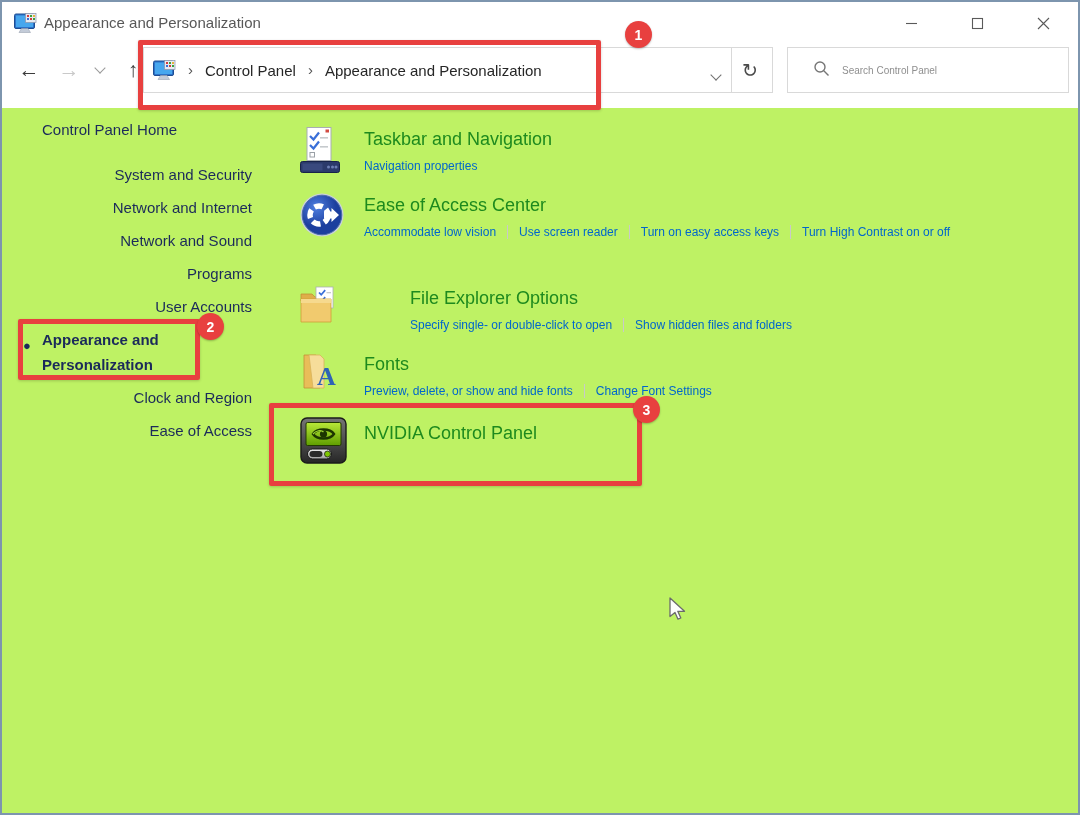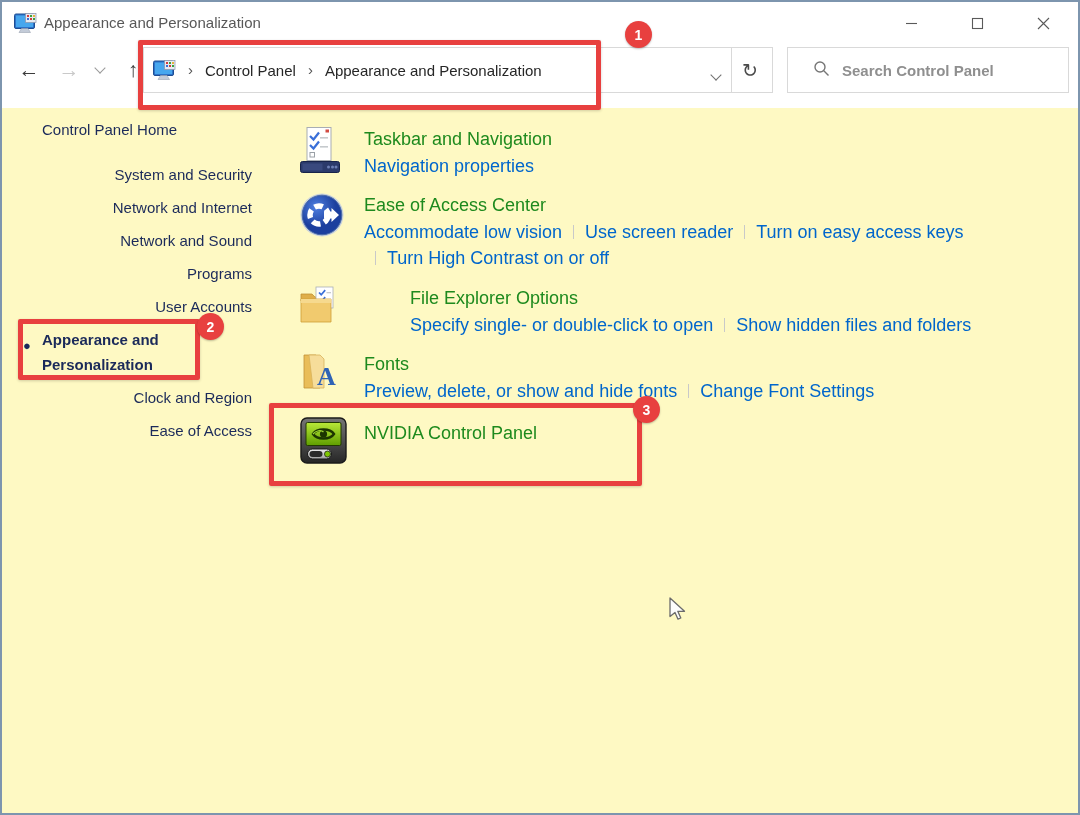--- a/index.html
+++ b/index.html
@@ -3,21 +3,21 @@
 <meta charset="utf-8">
 <style>
   :root{
     --red:#e8403f; --green:#1e8a1e; --blue:#0066cc; --navy:#1b2a5a;
     --border:#7d95ae; --ctl-border:#d9d9d9; --gray-text:#585858;
   }
   *{box-sizing:border-box;}
   html,body{margin:0;padding:0;}
   body{font-family:"Liberation Sans","DejaVu Sans",sans-serif;background:#fff;}
   .stage{position:relative;width:1080px;height:815px;background:#fff;overflow:hidden;}
-  .window{position:absolute;inset:0;border:2px solid var(--border);background:#fef9c3;}
+  .window{position:absolute;inset:0;border:2px solid var(--border);background:#bef264;}
 
   
   .titlebar{position:absolute;top:0;left:0;right:0;height:44px;background:#fff;}
   .title-icon{position:absolute;left:12px;top:11px;width:24px;height:22px;}
   .title-text{position:absolute;left:42px;top:12px;font-size:15px;color:var(--gray-text);white-space:nowrap;}
   .win-controls{position:absolute;right:2px;top:0;height:42px;display:flex;}
   .win-btn{width:66px;height:42px;display:flex;align-items:center;justify-content:center;background:transparent;border:none;cursor:default;}
 
   
   .toolbar{position:absolute;top:44px;left:0;right:0;height:62px;background:#fff;}
@@ -31,37 +31,37 @@
   .addressbar{position:absolute;left:141px;top:1px;width:630px;height:46px;border:1px solid var(--ctl-border);background:#fff;}
   .crumb-icon{position:absolute;left:9px;top:12px;width:24px;height:22px;}
   .crumbs{position:absolute;left:38px;top:0;height:44px;display:flex;align-items:center;font-size:15px;color:#262626;}
   .crumb{padding:0 6px;white-space:nowrap;cursor:default;}
   .crumb-sep{color:#555;font-size:15px;padding:0 6px;transform:translateY(-1px);}
   .addr-drop{position:absolute;right:52px;top:17px;}
   .addr-split{position:absolute;right:40px;top:0;height:44px;border-left:1px solid var(--ctl-border);}
   .addr-refresh{position:absolute;right:7px;top:8px;width:30px;height:28px;font-size:19px;color:#4a4a4a;display:flex;align-items:center;justify-content:center;background:none;border:none;}
   .searchbox{position:absolute;left:785px;top:1px;width:282px;height:46px;border:1px solid var(--ctl-border);background:#fff;display:flex;align-items:center;}
   .search-icon{margin-left:25px;flex:0 0 auto;}
-  .searchbox input{border:none;outline:none;flex:1;margin-left:10px;font-size:15px;color:#333;font-family:inherit;background:transparent;font-weight:bold;}
+  .searchbox input{border:none;outline:none;flex:1;margin-left:10px;font-size:10px;color:#333;font-family:inherit;background:transparent;}
   .searchbox input::placeholder{color:#8f8f8f;}
 
   
   .sidebar{position:absolute;left:40px;top:111px;width:210px;color:var(--navy);font-size:15px;}
   .sp-home{height:33px;display:flex;align-items:center;cursor:pointer;}
   .sp-list{margin-top:12px;}
   .sp-item{height:33px;display:flex;align-items:center;cursor:pointer;position:relative;justify-content:flex-end;}
   .sp-item.active{height:58px;font-weight:bold;align-items:flex-start;padding-top:4px;line-height:25px;width:168px;}
   .bullet{position:absolute;left:-19px;top:10px;font-size:13px;color:var(--navy);}
 
   
   .content{position:absolute;left:293px;top:120px;width:700px;height:380px;}
   .cat-row{position:absolute;left:0;display:flex;}
   .cat-icon{width:69px;flex:0 0 69px;padding-left:5px;}
   .cat-title{font-size:18px;line-height:24px;color:var(--green);cursor:pointer;white-space:nowrap;}
-  .cat-links{margin-top:2px;width:620px;display:flex;flex-wrap:wrap;align-items:center;line-height:26px;font-size:18px;}
+  .cat-links{margin-top:2px;width:620px;display:flex;flex-wrap:wrap;align-items:center;line-height:26px;font-size:12px;}
   .cat-link{color:var(--blue);cursor:pointer;white-space:nowrap;}
   .sep{display:inline-block;width:1px;height:14px;background:#c9c9c9;margin:0 11px;}
 
   
   .anno-box{position:absolute;border:5px solid var(--red);border-radius:2px;box-shadow:0 1px 3px rgba(0,0,0,.18);pointer-events:none;}
   .box1{left:136px;top:38px;width:463px;height:70px;}
   .box2{left:16px;top:317px;width:182px;height:61px;}
   .box3{left:267px;top:401px;width:373px;height:83px;}
   .anno-badge{position:absolute;width:27px;height:27px;border-radius:50%;background:var(--red);color:#fff;
               font-size:14px;font-weight:bold;display:flex;align-items:center;justify-content:center;

